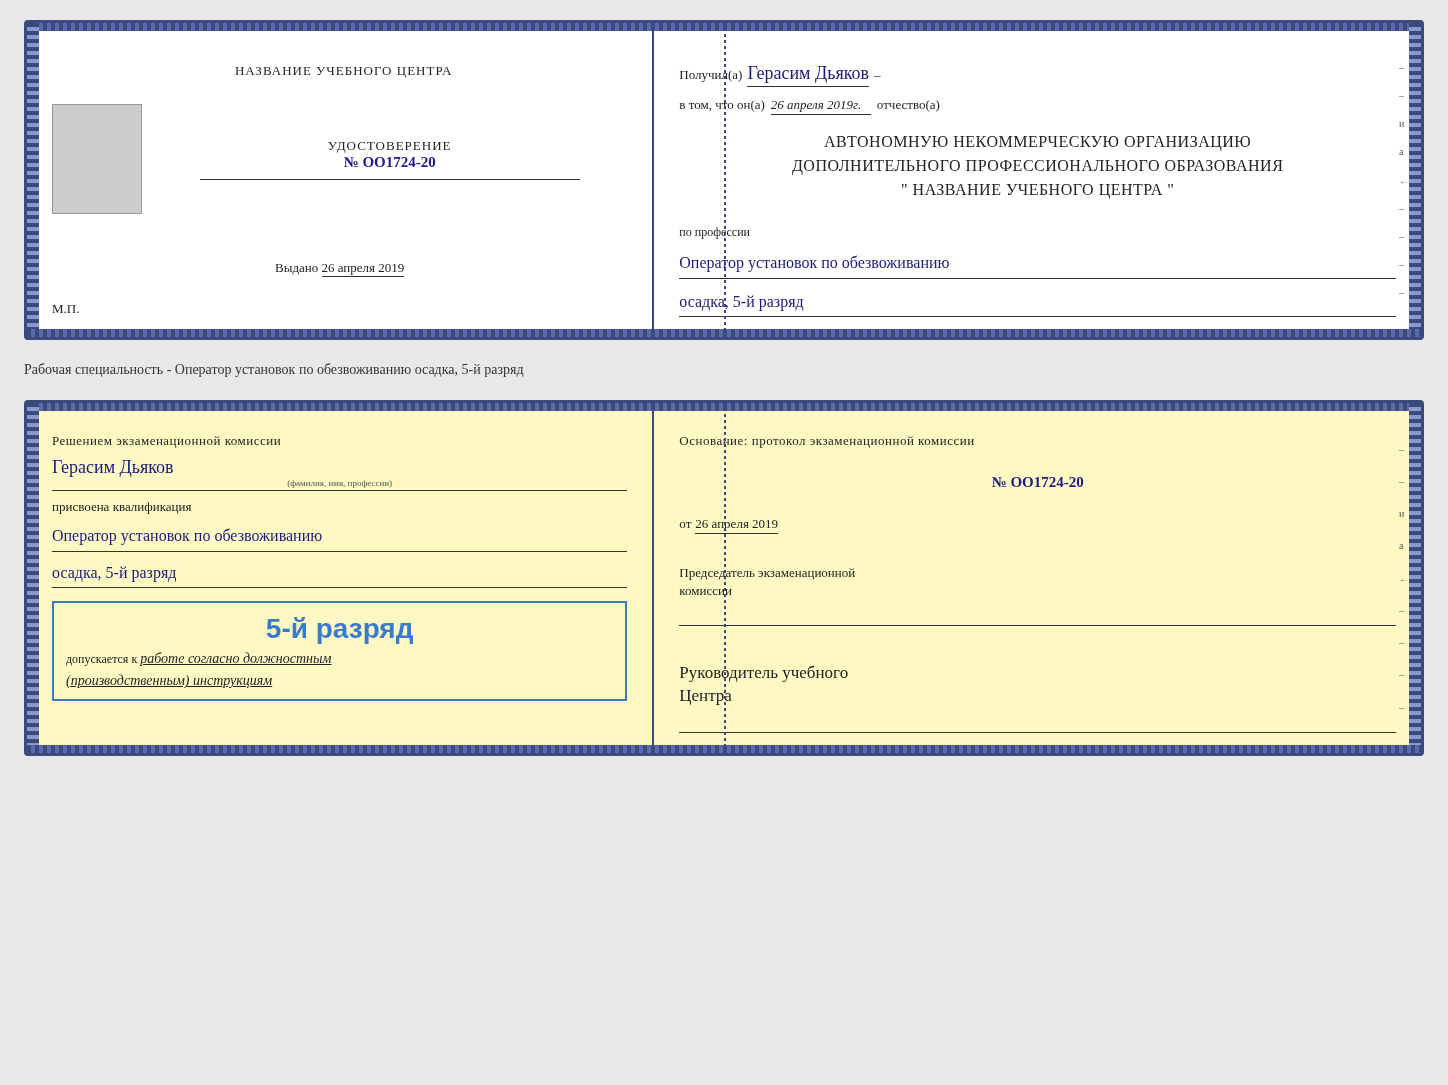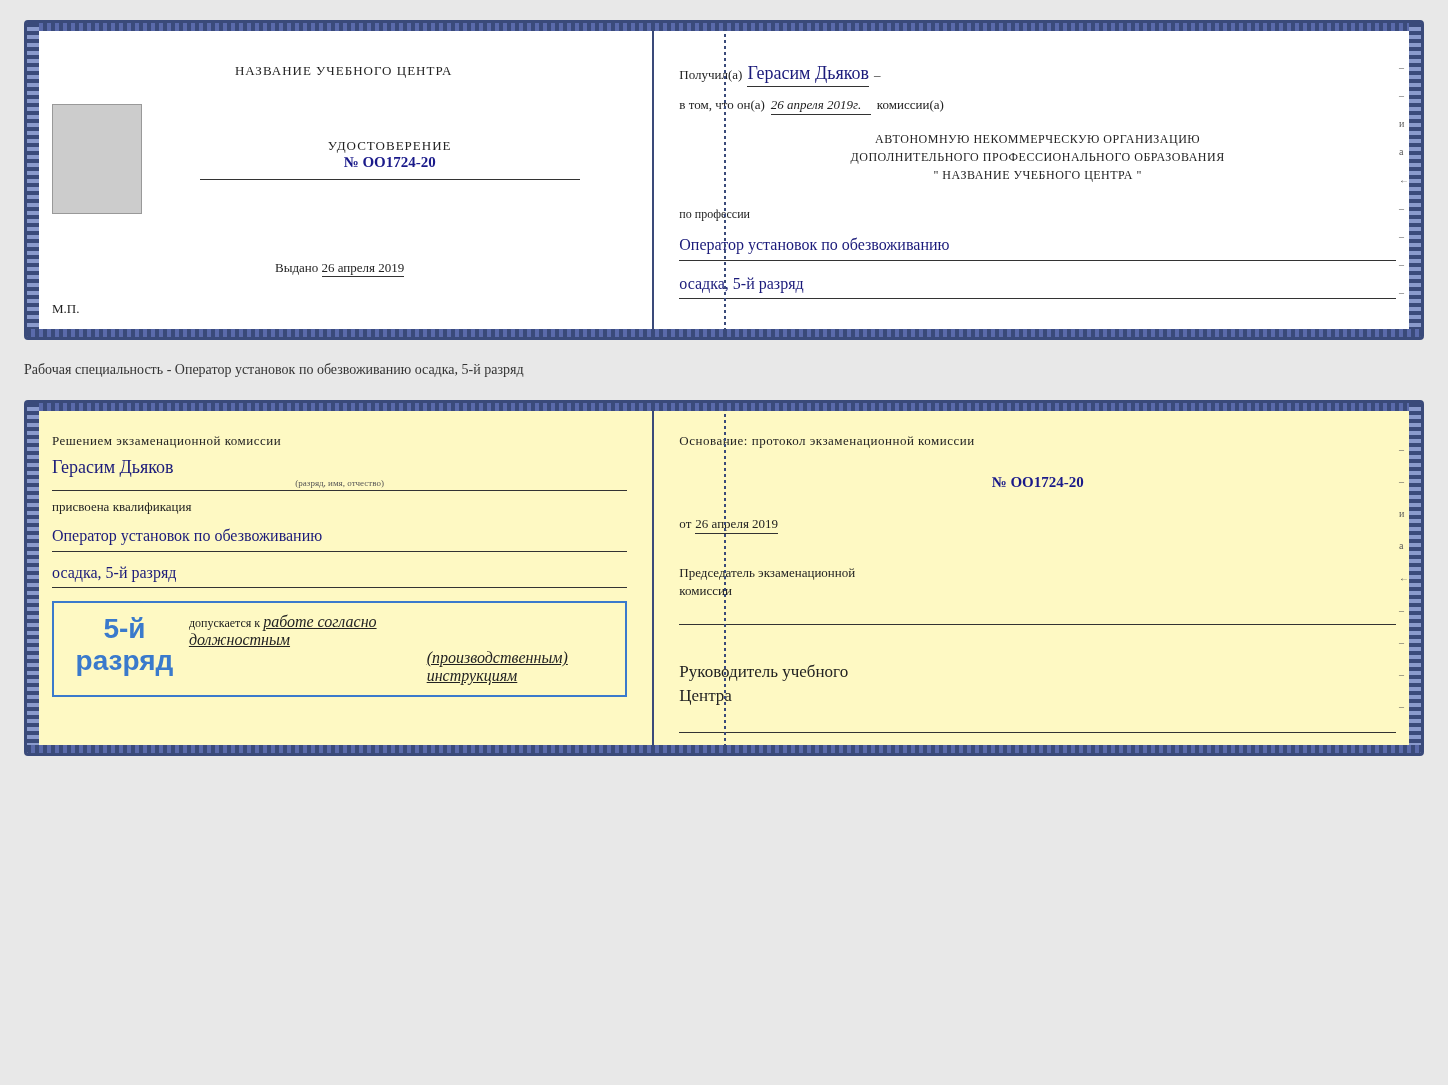--- a/index.html
+++ b/index.html
@@ -174,21 +174,21 @@
       font-style: italic;
       font-size: 13px;
       color: #222;
       border-bottom: 1px solid #333;
       padding-bottom: 1px;
       min-width: 100px;
       display: inline-block;
     }
 
     .org-block {
-      font-size: 12px;
+      font-size: 16px;
       text-transform: uppercase;
       text-align: center;
       letter-spacing: 0.5px;
       color: #222;
       margin: 5px 0;
       line-height: 1.5;
     }
 
     .po-professii-label {
       font-size: 12px;
@@ -268,43 +268,42 @@
     .prisvoyena-text {
       font-size: 13px;
       color: #222;
     }
 
     .rank-badge {
       border: 2px solid #3a7acc;
       padding: 10px 12px;
       margin: 5px 0;
       display: flex;
-      flex-direction: row;
+      flex-direction: column;
       gap: 6px;
     }
 
     .rank-number {
       font-size: 28px;
       font-weight: bold;
       color: #3a7acc;
       text-align: center;
       font-family: Arial, sans-serif;
     }
 
     .dopuskaetsya-text {
       font-size: 12px;
       color: #222;
     }
 
     .dopuskaetsya-italic {
       font-style: italic;
-      font-size: 16px;
+      font-size: 14px;
       color: #222;
       text-decoration: underline;
-      margin-top: 36px;
     }
 
     .osnovaniye-title {
       font-size: 13px;
       letter-spacing: 0.5px;
       color: #222;
     }
 
     .protocol-num {
       font-size: 15px;
@@ -407,21 +406,21 @@
     <div class="card-right">
       <div class="recipient-line">
         <span class="label-text">Получил(а)</span>
         <span class="handwritten-name">Герасим Дьяков</span>
         <span class="label-text">–</span>
       </div>
 
       <div class="vtom-line">
         <span class="label-text">в том, что он(а)</span>
         <span class="date-underline">26 апреля 2019г.</span>
-        <span class="label-text">комиссии(а)</span>
+        <span class="label-text">отчество(а)</span>
       </div>
 
       <div class="org-block">
         <div>АВТОНОМНУЮ НЕКОММЕРЧЕСКУЮ ОРГАНИЗАЦИЮ</div>
         <div>ДОПОЛНИТЕЛЬНОГО ПРОФЕССИОНАЛЬНОГО ОБРАЗОВАНИЯ</div>
         <div>" НАЗВАНИЕ УЧЕБНОГО ЦЕНТРА "</div>
       </div>
 
       <div class="po-professii-label">по профессии</div>
       <div class="handwritten-profession">Оператор установок по обезвоживанию</div>
@@ -447,21 +446,21 @@
   <div class="separator-label">Рабочая специальность - Оператор установок по обезвоживанию осадка, 5-й разряд</div>
 
   <div class="exam-card">
     <div class="spine-deco"></div>
 
     <div class="exam-left">
       <div class="resheniem-title">Решением экзаменационной комиссии</div>
 
       <div class="handwritten-name">
         <span>Герасим Дьяков</span>
-        <span class="fio-hint">(разряд, имя, отчество)</span>
+        <span class="fio-hint">(фамилия, имя, профессии)</span>
       </div>
 
       <div class="prisvoyena-text">присвоена квалификация</div>
 
       <div class="handwritten-profession">Оператор установок по обезвоживанию</div>
       <div class="handwritten-profession">осадка, 5-й разряд</div>
 
       <div class="rank-badge">
         <div class="rank-number">5-й разряд</div>
         <div class="dopuskaetsya-text">

